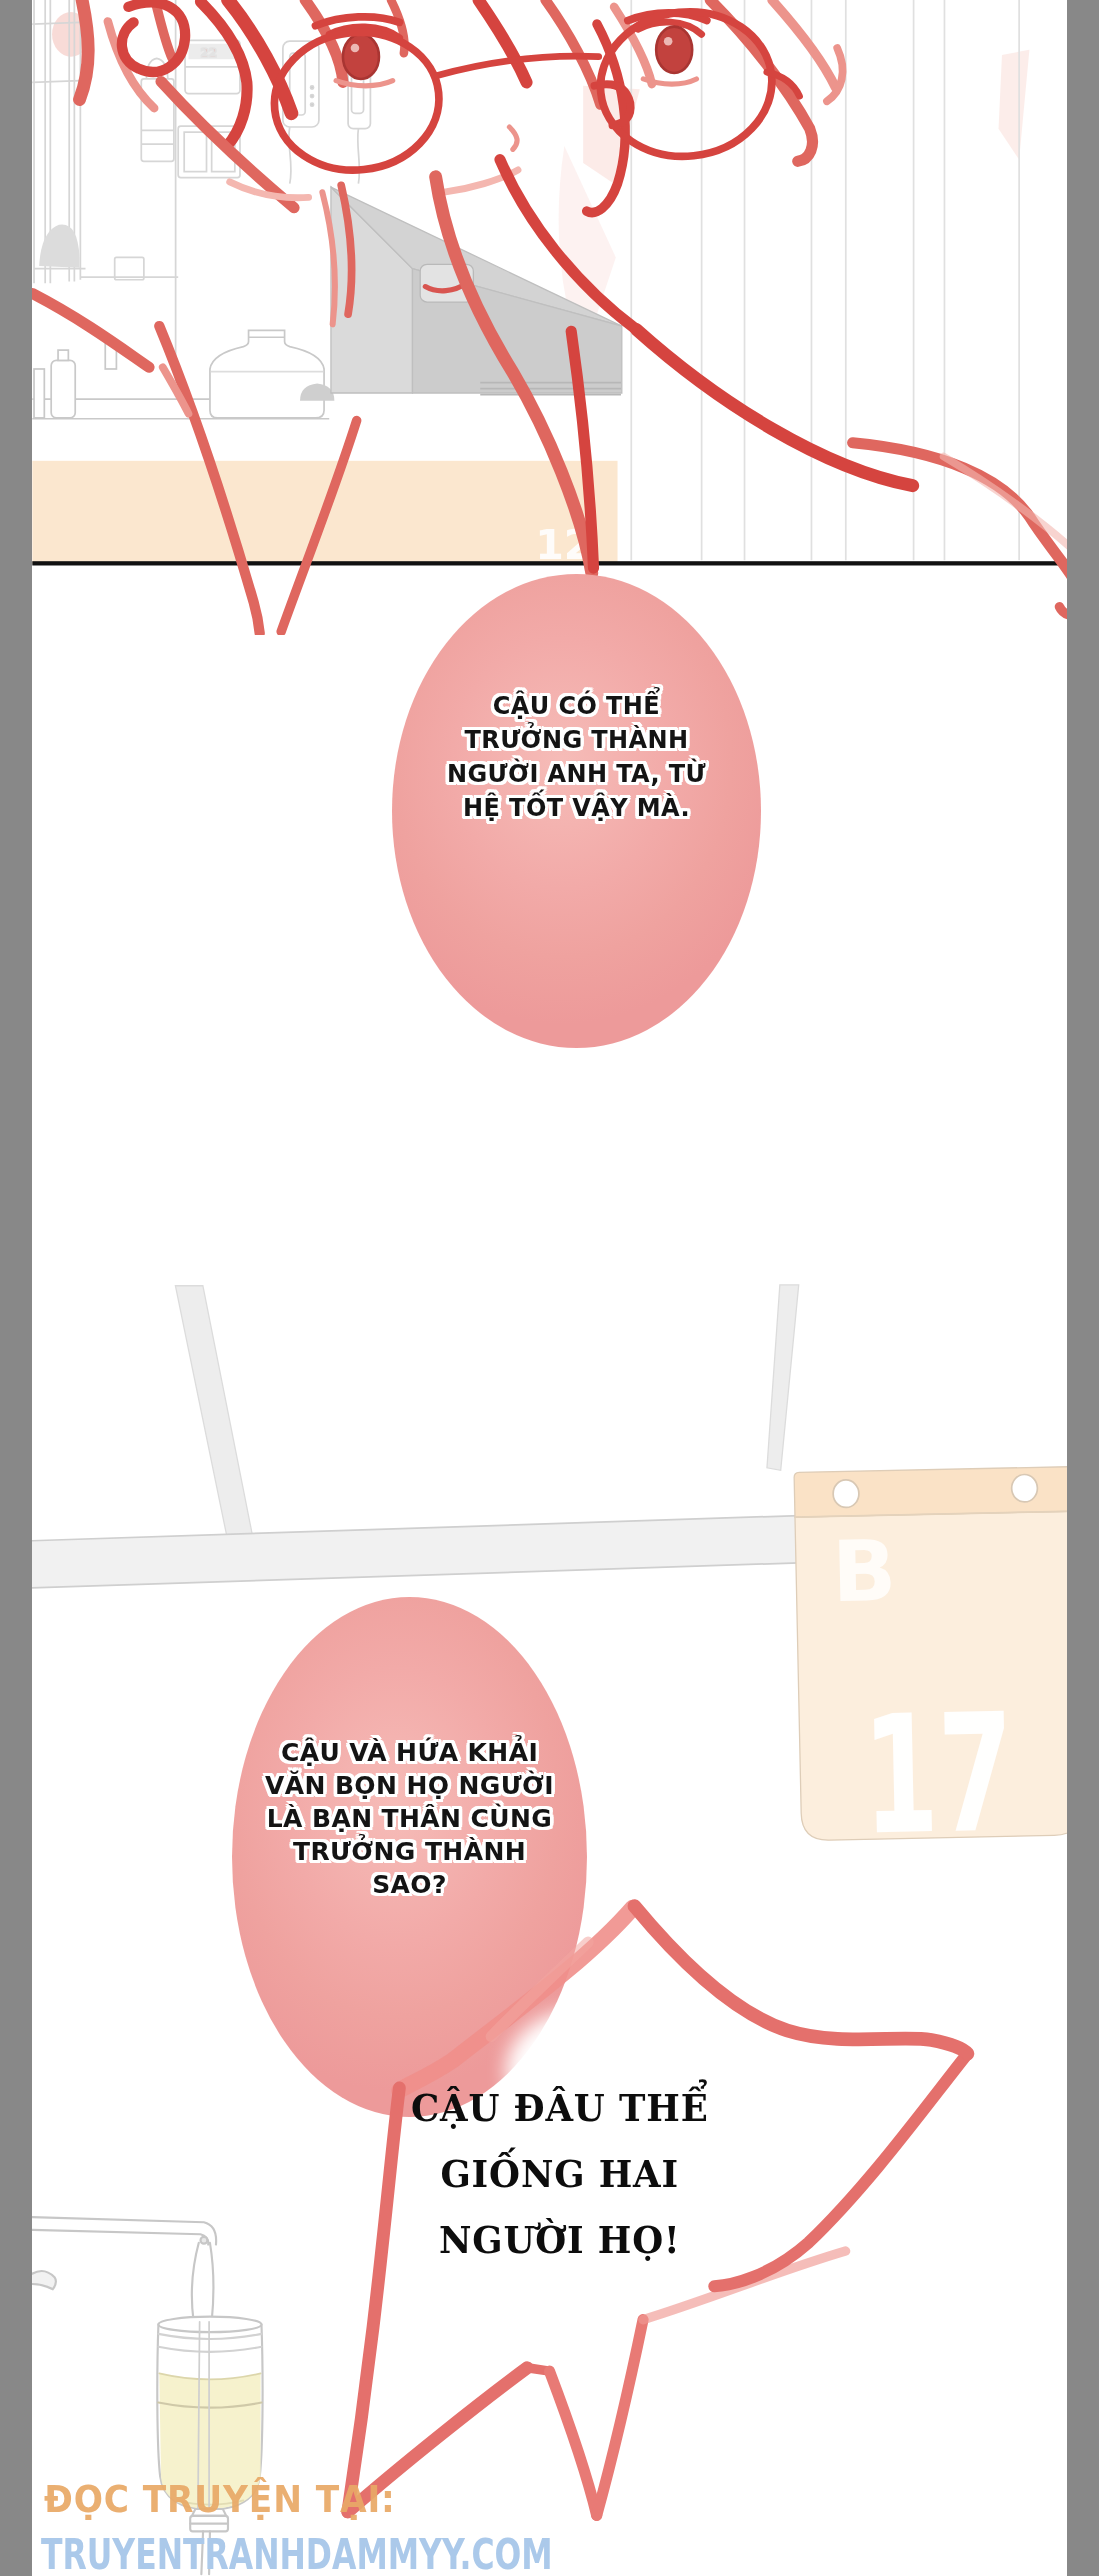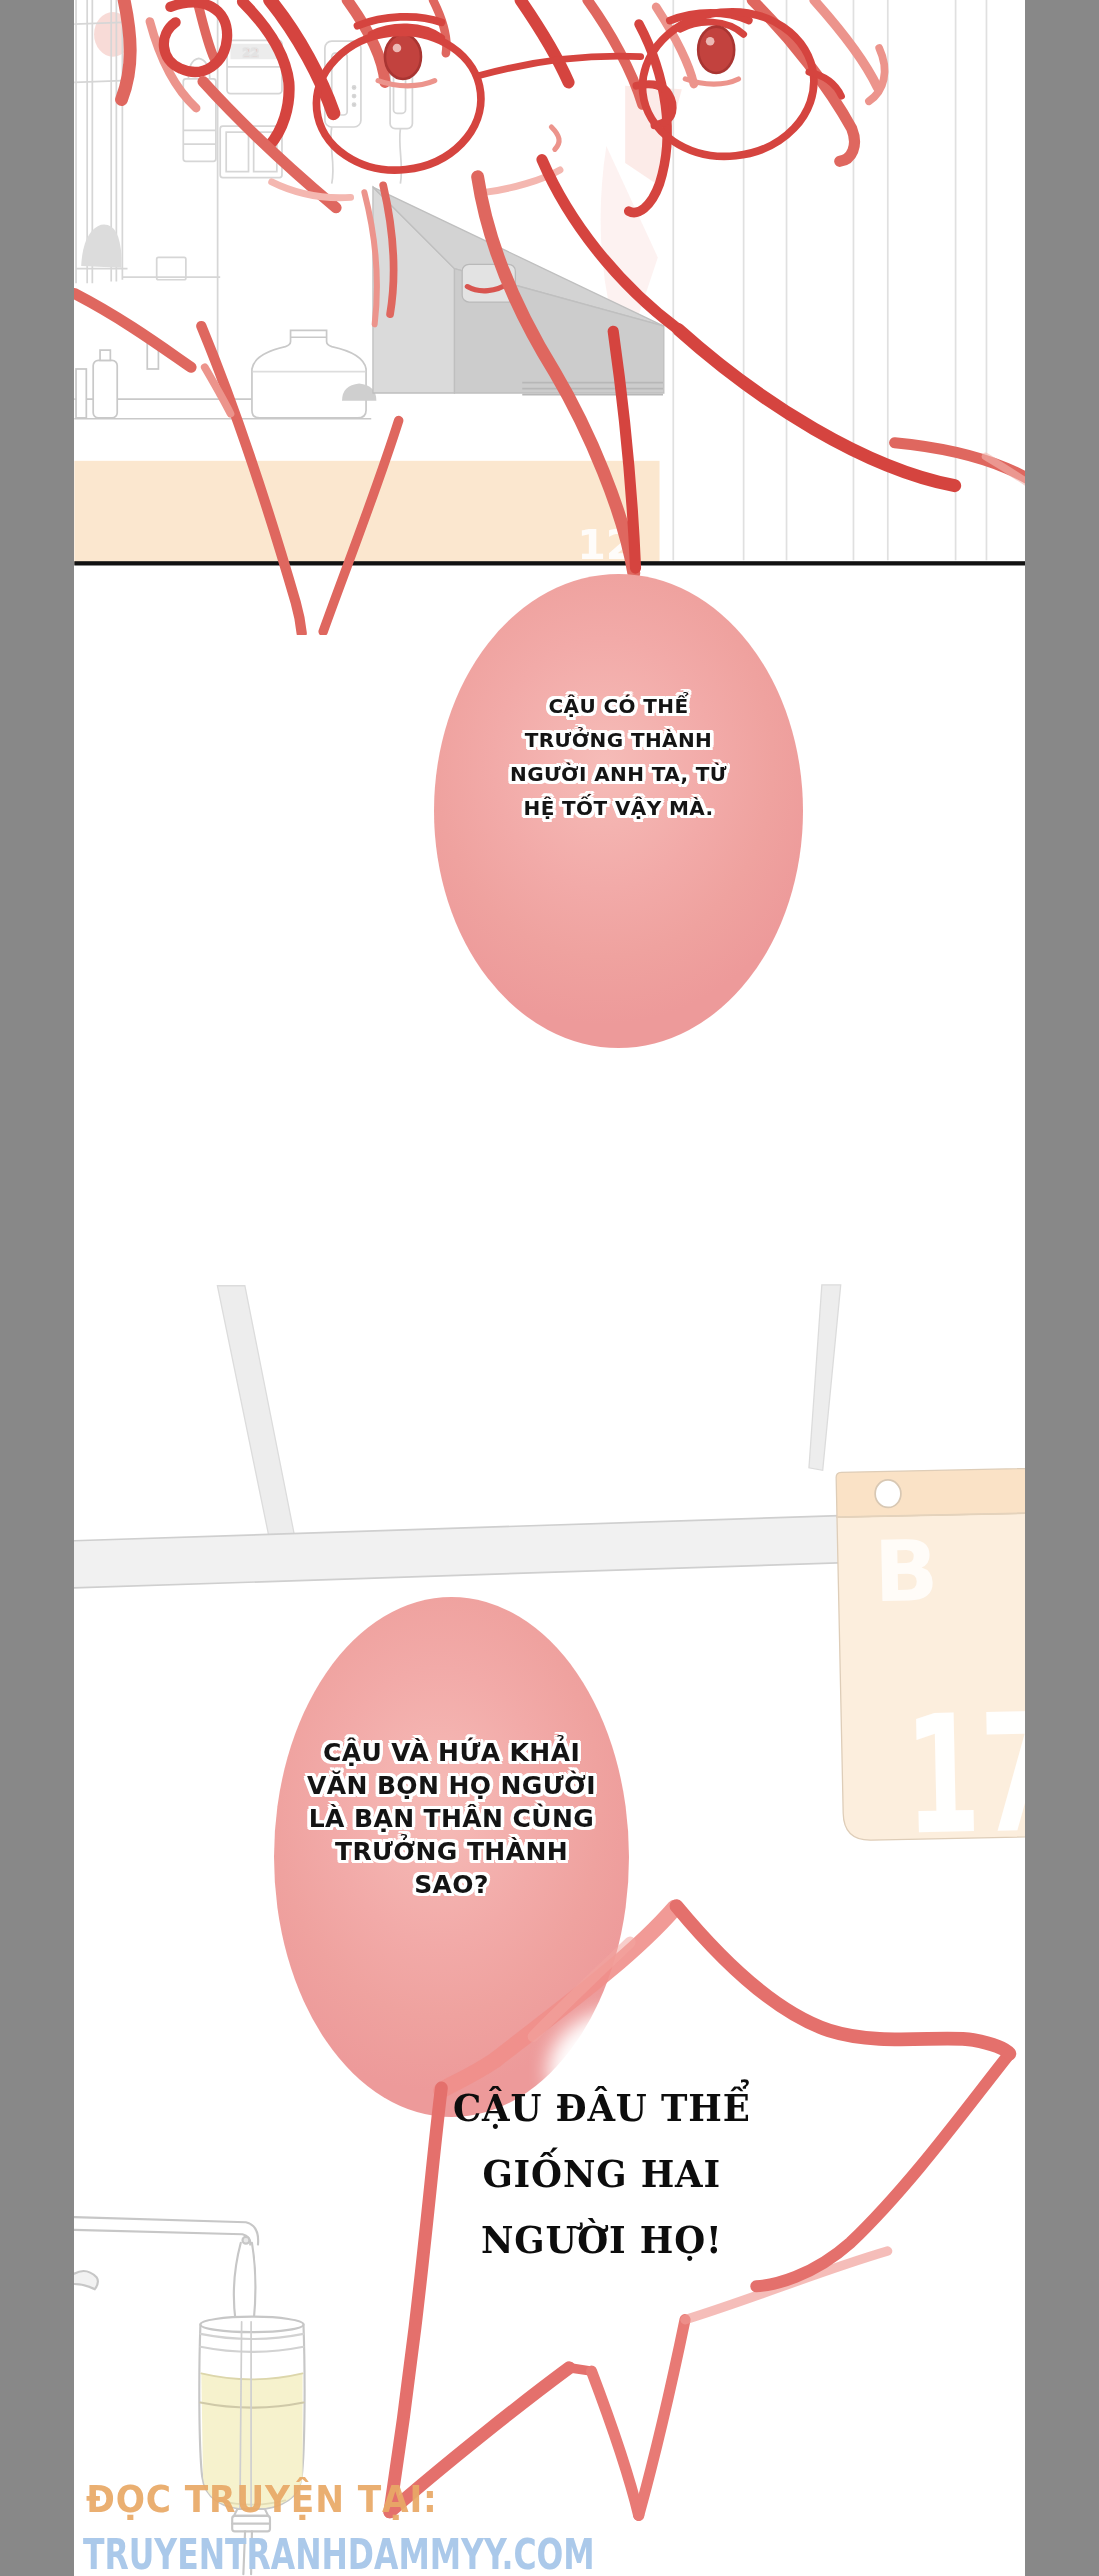--- a/index.html
+++ b/index.html
@@ -1,34 +1,34 @@
 <!DOCTYPE html>
 <html style="font-size:13.7px"><head>
 <meta charset="utf-8">
 <style>
   html,body{margin:0;padding:0;background:#888;}
   #page{
-    position:relative;width:951px;height:2576px;background:#ffffff;
+    position:relative;width:1035px;height:2576px;background:#ffffff;
     overflow:hidden;margin:0 auto;
     font-family:"DejaVu Sans","Liberation Sans",sans-serif;
   }
   #page svg{position:absolute;left:0;top:0;}
   
   .bubble{
     position:absolute;border-radius:50%;
     background:radial-gradient(ellipse 62% 55% at 46% 40%, #f6bcb8 0%, #f2aaa8 48%, #efa29f 74%, #ed9a9a 100%);
   }
   .bubble-text{
     position:absolute;text-align:center;color:#141414;font-weight:700;
     font-family:"DejaVu Sans","Liberation Sans",sans-serif;
     text-shadow:-2.6px -2.6px 0 #fff,2.6px -2.6px 0 #fff,-2.6px 2.6px 0 #fff,2.6px 2.6px 0 #fff,
                 -3.4px 0 0 #fff,3.4px 0 0 #fff,0 -3.4px 0 #fff,0 3.4px 0 #fff,
                 -1.7px -3.4px 0 #fff,1.7px 3.4px 0 #fff,3.4px -1.7px 0 #fff,-3.4px 1.7px 0 #fff;
   }
-  #bubble1-text{left:360px;top:689px;width:369px;font-size:20px;line-height:34px;letter-spacing:0.4px;}
+  #bubble1-text{left:360px;top:689px;width:369px;font-size:24px;line-height:34px;letter-spacing:0.4px;}
   #bubble2-text{left:200px;top:1736px;width:355px;font-size:25px;line-height:33px;letter-spacing:0.4px;}
   #star-text{
     position:absolute;left:365px;top:2075px;width:339px;text-align:center;
     color:#0d0d0d;font-family:"DejaVu Serif","Liberation Serif",serif;font-weight:700;
     font-size:37px;line-height:66px;letter-spacing:0.9px;
     transform:scaleX(.96);transform-origin:left top;
   }
   #white-bite{
     position:absolute;left:474px;top:2008px;width:163px;height:125px;background:#fff;
     border-radius:50%;filter:blur(9.4px);

